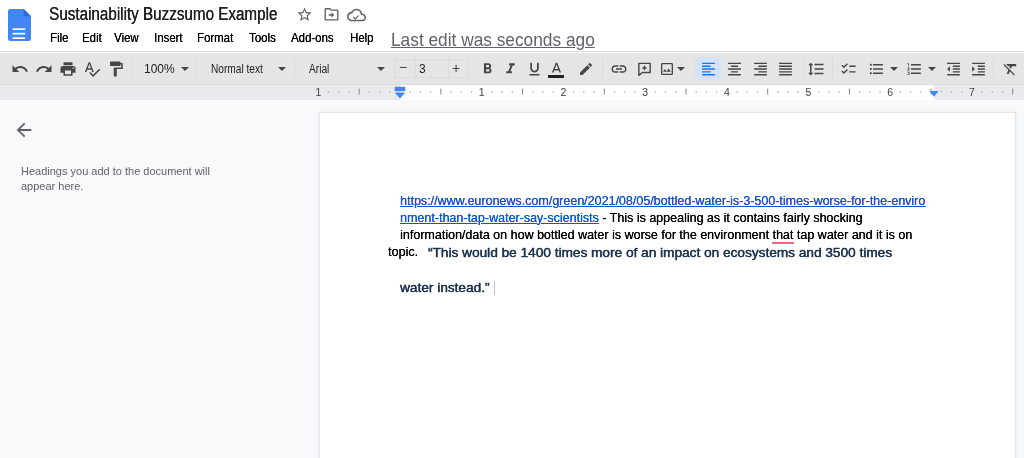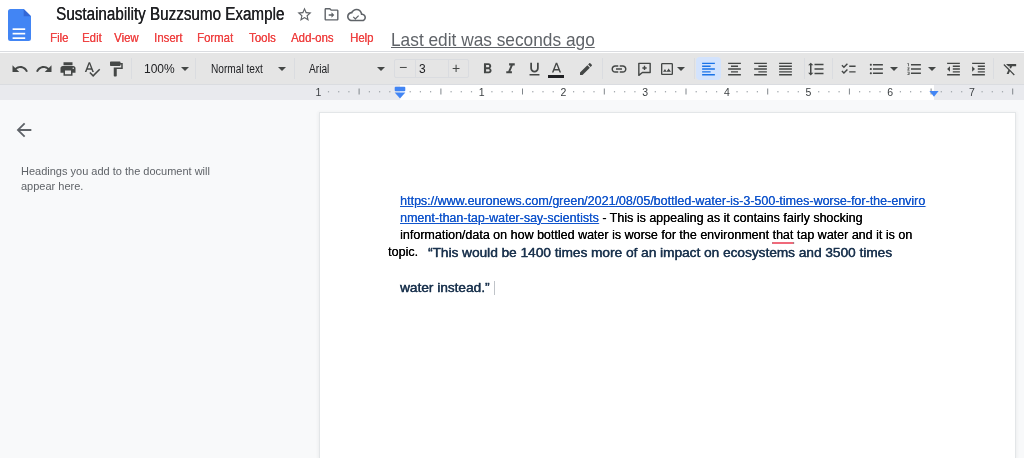--- a/index.html
+++ b/index.html
@@ -5,22 +5,22 @@
   * { margin:0; padding:0; box-sizing:border-box; }
   html,body { width:1024px; height:458px; overflow:hidden; background:#fff;
     font-family:"Liberation Sans", sans-serif; }
   #app { position:relative; width:1024px; height:458px; }
   .abs { position:absolute; }
   .gsx { display:inline-block; transform:scaleX(0.845); transform-origin:0 50%; white-space:nowrap; }
   
   #header { position:absolute; left:0; top:0; width:1024px; height:52px; background:#fff;
     border-bottom:1px solid #dadce0; }
   #title { position:absolute; left:49px; top:3.5px; font-size:18px; color:#202124;
-    text-shadow:0.4px 0 0 currentColor;margin-left:7px; }
-  .menuitem { position:absolute; top:29.5px; font-size:13.5px; color:#ef4444;
+    text-shadow:0.4px 0 0 currentColor; }
+  .menuitem { position:absolute; top:29.5px; font-size:13.5px; color:#000000;
     text-shadow:0.3px 0 0 currentColor; }
   #lastedit { position:absolute; left:391px; top:29px; font-size:19px; color:#5f6368; }
   #lastedit .gsx { transform:scaleX(0.91); text-decoration:underline; }
   .hicon { position:absolute; top:7px; }
   
   #toolbar { position:absolute; left:0; top:53px; width:1024px; height:31px; background:#e5e5e5; }
   #toolbar svg.ic { position:absolute; top:50%; transform:translateY(-50%); }
   .tsep { position:absolute; top:5px; height:21px; width:1px; background:#dadce0; }
   .tlabel { position:absolute; font-size:12px; color:#202124; top:9px; }
   .dropdn { position:absolute; width:0; height:0; border-left:4px solid transparent;

